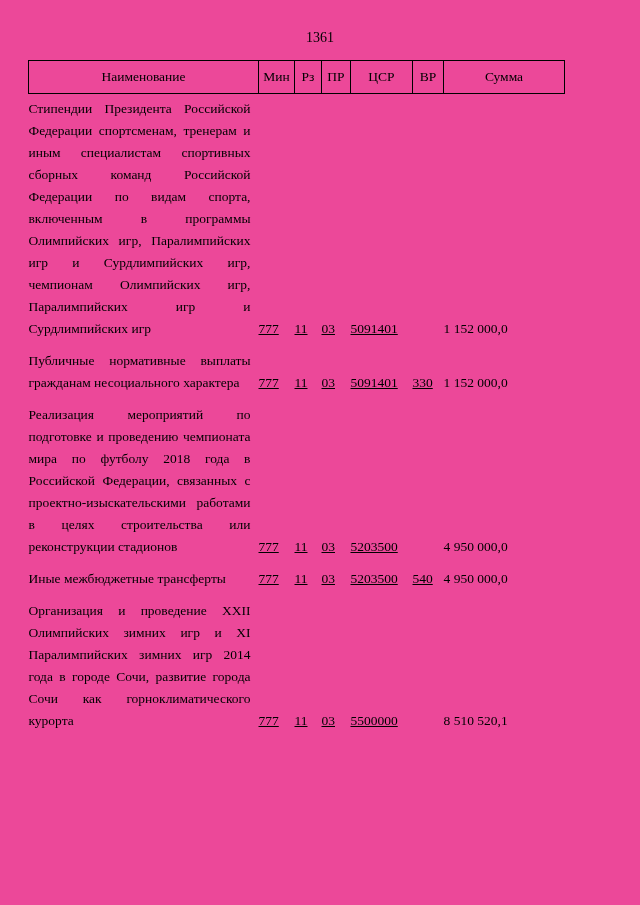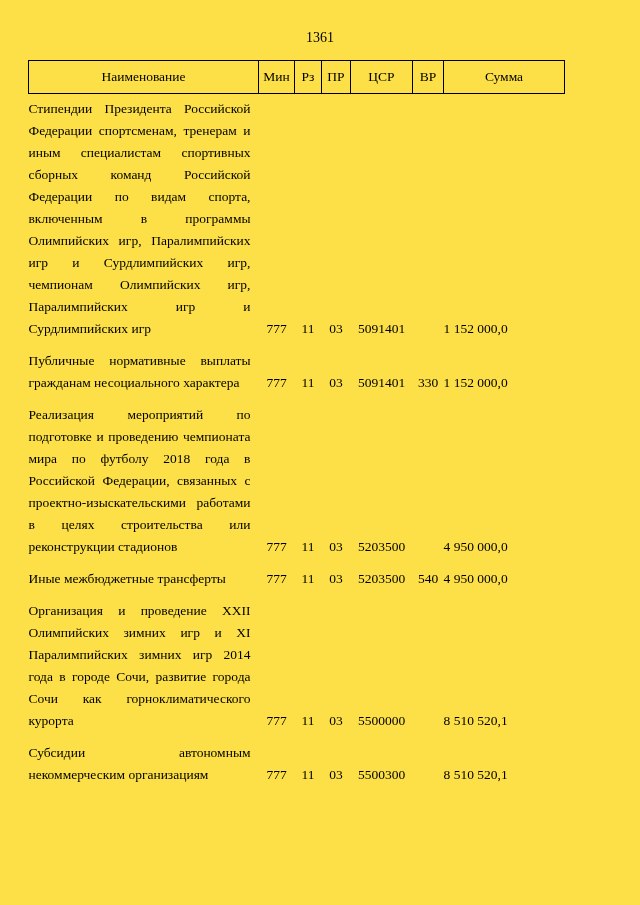--- a/index.html
+++ b/index.html
@@ -4,21 +4,21 @@
 <style>
   html, body {
     margin: 0;
     padding: 0;
     background: #ffffff;
   }
   .page {
     position: relative;
     width: 640px;
     height: 905px;
-    background: #fde047;
+    background: #ec4899;
     font-family: "Liberation Serif", "DejaVu Serif", serif;
     color: #000000;
     overflow: hidden;
   }
   .page-number {
     text-align: center;
     padding-top: 30px;
     font-size: 14px;
     color: #000;
   }
@@ -43,21 +43,22 @@
     vertical-align: bottom;
     padding: 4px 0 6px 0;
     line-height: 22px;
   }
   td.cell-name {
     text-align: justify;
     padding-right: 8px !important;
     hyphens: none;
   }
   td.cell-center {
-    text-align: center;
+    text-align: left;
+    text-decoration: underline;
   }
   td.cell-sum {
     text-align: left;
     padding-right: 2px !important;
     white-space: nowrap;
   }
   col.c-name  { width: 230px; }
   col.c-min   { width: 36px; }
   col.c-rz    { width: 27px; }
   col.c-pr    { width: 29px; }
@@ -132,25 +133,16 @@
       </tr>
       <tr>
         <td class="cell-name">Организация и проведение XXII Олимпийских зимних игр и XI Паралимпийских зимних игр 2014 года в городе Сочи, развитие города Сочи как горноклиматического курорта</td>
         <td class="cell-center">777</td>
         <td class="cell-center">11</td>
         <td class="cell-center">03</td>
         <td class="cell-center">5500000</td>
         <td class="cell-center"></td>
         <td class="cell-sum">8 510 520,1</td>
       </tr>
-      <tr>
-        <td class="cell-name">Субсидии автономным некоммерческим организациям</td>
-        <td class="cell-center">777</td>
-        <td class="cell-center">11</td>
-        <td class="cell-center">03</td>
-        <td class="cell-center">5500300</td>
-        <td class="cell-center"></td>
-        <td class="cell-sum">8 510 520,1</td>
-      </tr>
     </tbody>
   </table>
 
 </div>
 
 </body></html>

